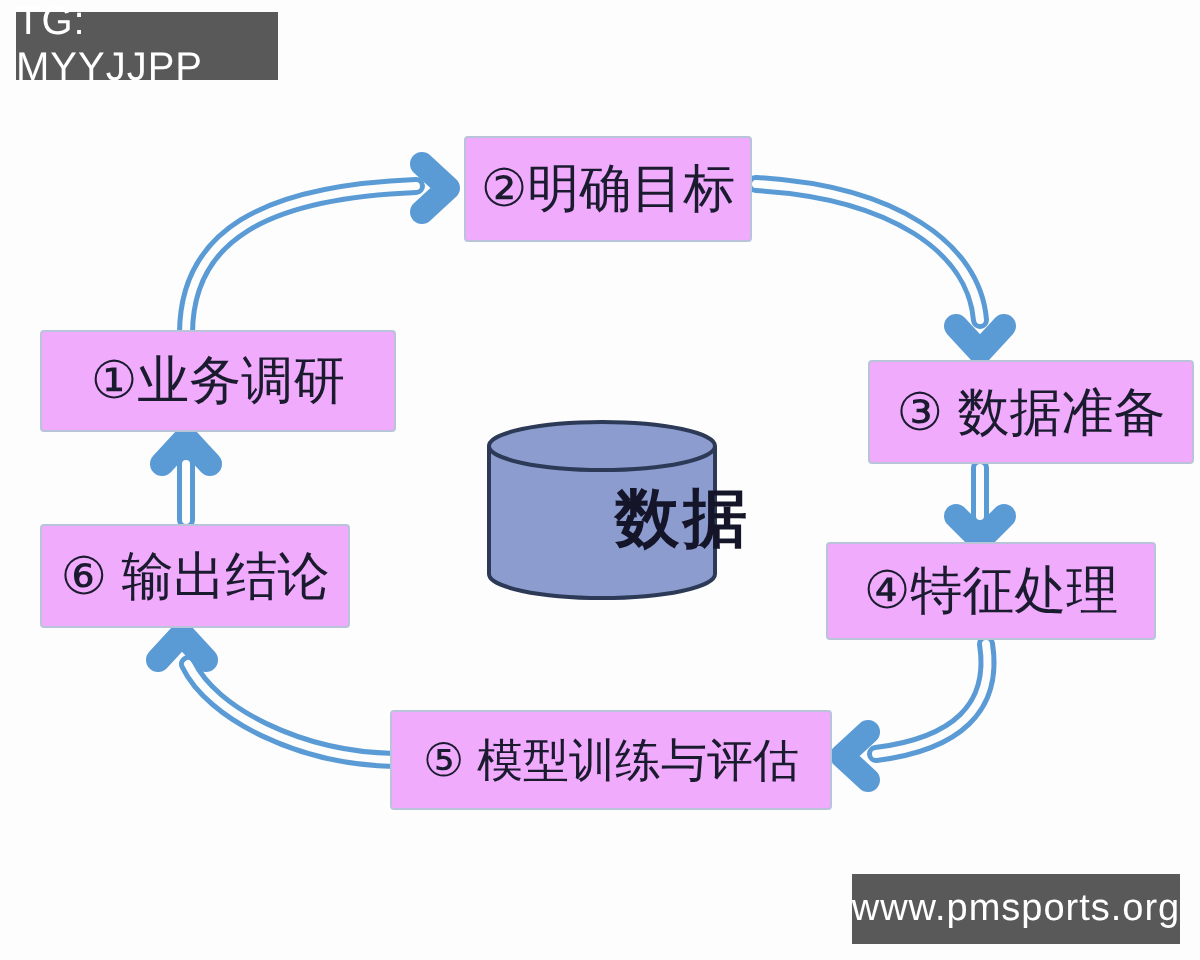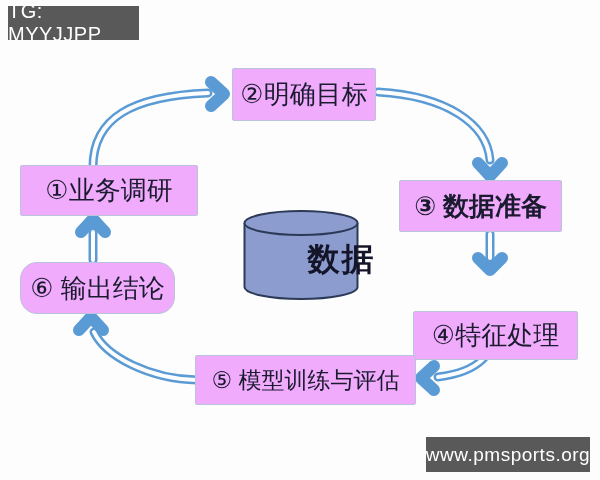--- a/index.html
+++ b/index.html
@@ -25,24 +25,24 @@
     background:#f0abfc;
     border:1.5px solid #b9c3da;
     border-radius:2px;
     box-sizing:border-box;
     display:flex;align-items:center;justify-content:center;
     font-size:26px;color:#1b1b2f;
     white-space:nowrap;
   }
   .box-1{left:20px;top:165px;width:178px;height:51px;}
   .box-2{left:232px;top:68px;width:144px;height:53px;}
-  .box-3{left:399px;top:180px;width:163px;height:52px;font-weight:bold;}
-  .box-4{left:413px;top:271px;width:165px;height:49px;margin-top:40px;}
+  .box-3{left:434px;top:180px;width:163px;height:52px;}
+  .box-4{left:413px;top:271px;width:165px;height:49px;}
   .box-5{left:195px;top:355px;width:221px;height:50px;font-size:23px;}
-  .box-6{left:20px;top:262px;width:155px;height:52px;border-radius:17px;}
+  .box-6{left:20px;top:262px;width:155px;height:52px;}
 
   
   .cyl-label{
     position:absolute;left:245px;top:238px;width:113px;
     text-align:center;font-size:32px;font-weight:600;color:#15152a;
     letter-spacing:2px;
     margin-left:40px;
   }
 
   svg{position:absolute;left:0;top:0;}

